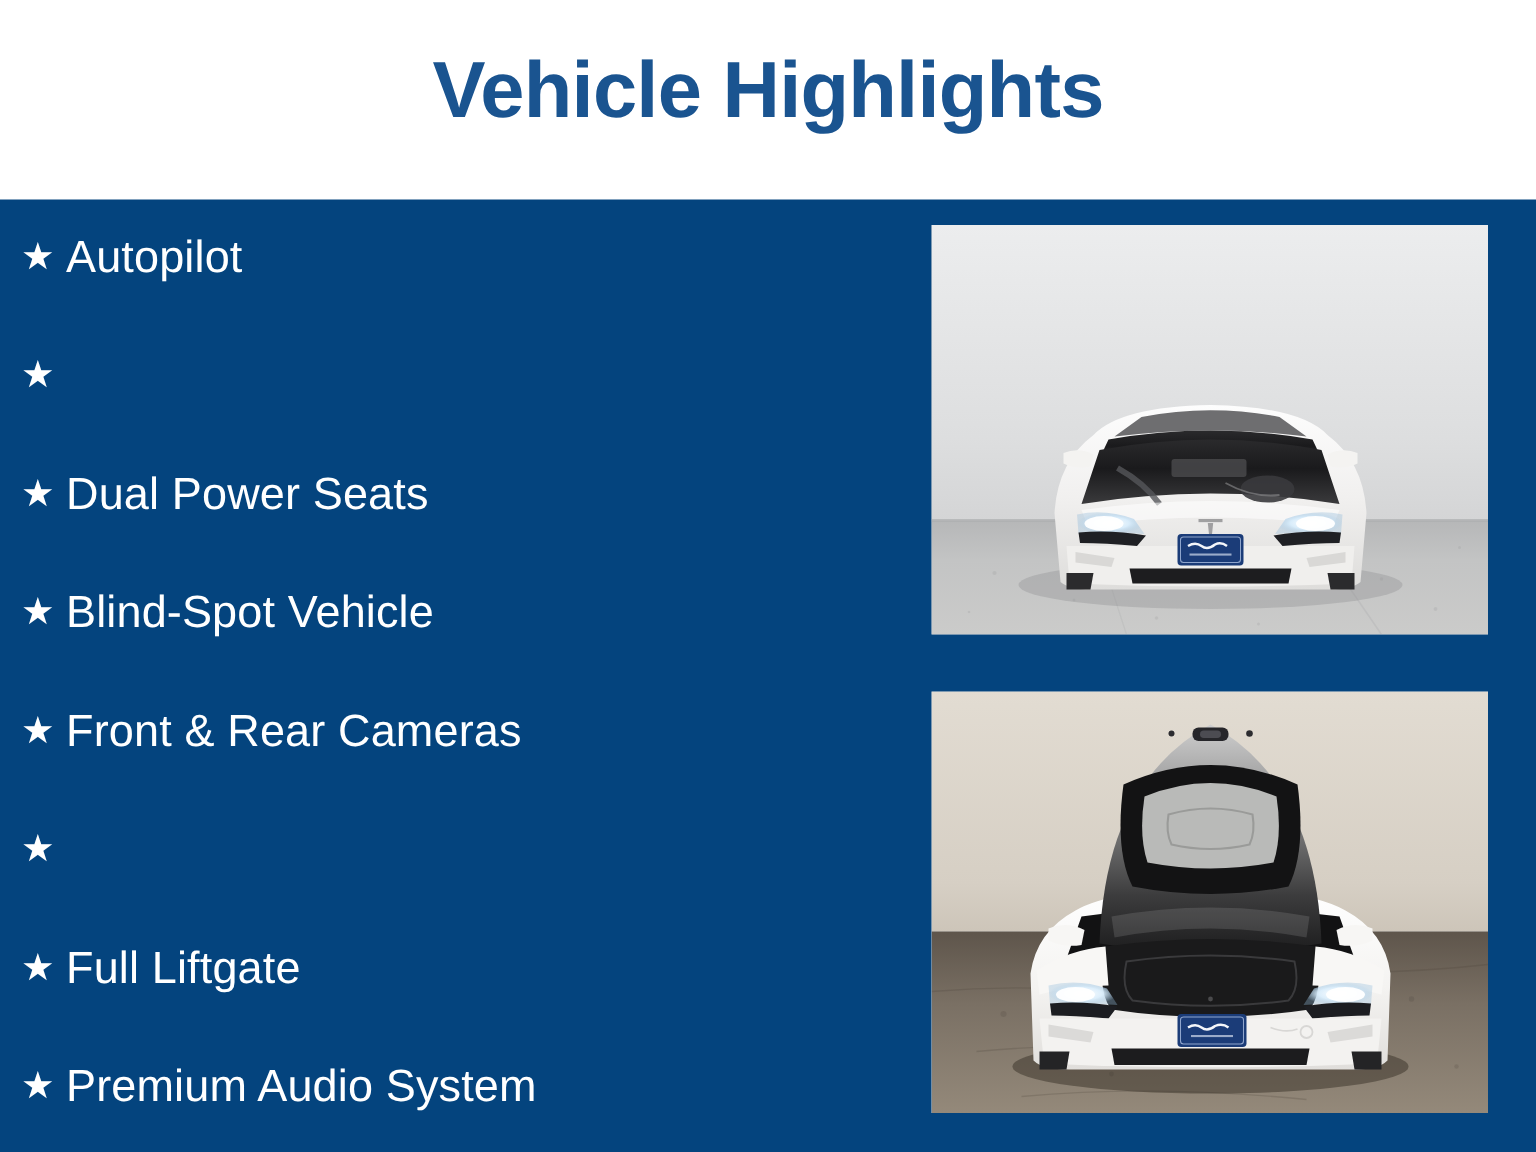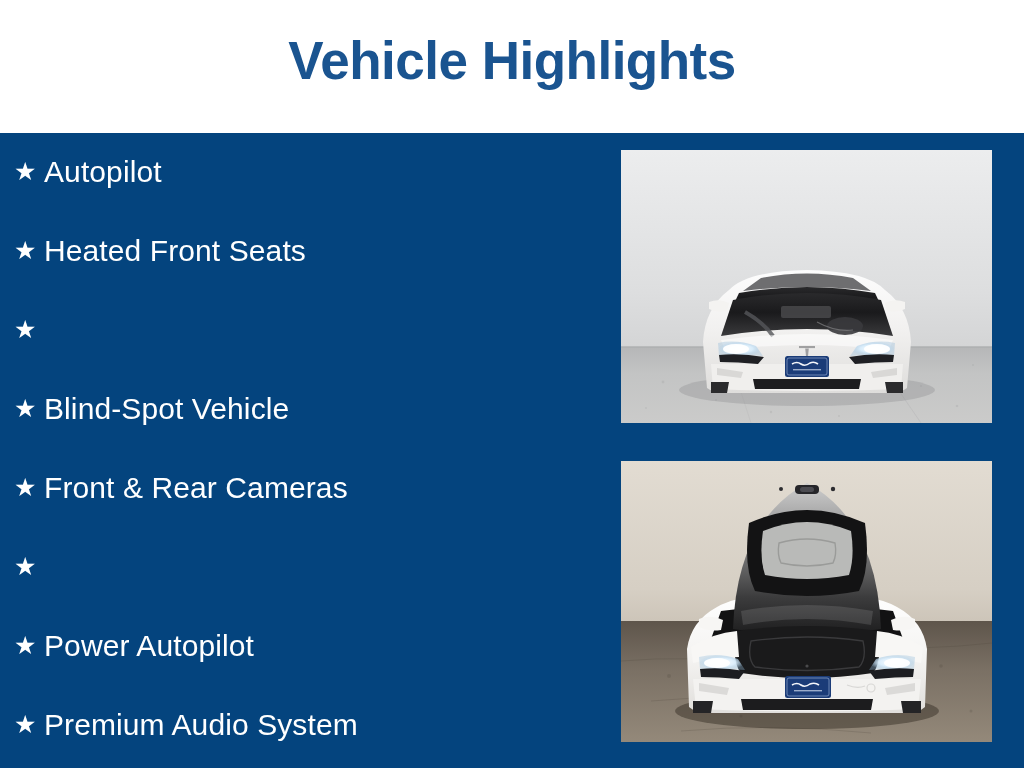--- a/index.html
+++ b/index.html
@@ -128,44 +128,44 @@
 
     <ul class="highlights-list">
 
       <li class="highlight-item" style="top: 19px;">
         <span class="star-icon">★</span>
         <span class="highlight-label">Autopilot</span>
       </li>
 
       <li class="highlight-item" style="top: 98px;">
         <span class="star-icon">★</span>
-        <span class="highlight-label">Heated Front Seats</span>
       </li>
 
       <li class="highlight-item" style="top: 177px;">
         <span class="star-icon">★</span>
+        <span class="highlight-label">Dual Power Seats</span>
       </li>
 
       <li class="highlight-item" style="top: 256px;">
         <span class="star-icon">★</span>
         <span class="highlight-label">Blind-Spot Vehicle</span>
       </li>
 
       <li class="highlight-item" style="top: 335px;">
         <span class="star-icon">★</span>
         <span class="highlight-label">Front &amp; Rear Cameras</span>
       </li>
 
       <li class="highlight-item" style="top: 414px;">
         <span class="star-icon">★</span>
       </li>
 
       <li class="highlight-item" style="top: 493px;">
         <span class="star-icon">★</span>
-        <span class="highlight-label">Power Autopilot</span>
+        <span class="highlight-label">Full Liftgate</span>
       </li>
 
       <li class="highlight-item" style="top: 572px;">
         <span class="star-icon">★</span>
         <span class="highlight-label">Premium Audio System</span>
       </li>
 
     </ul>
   </div>
 

